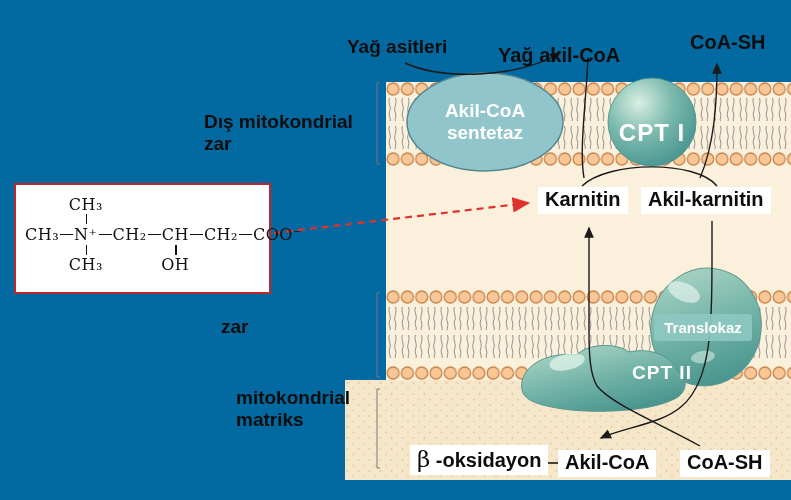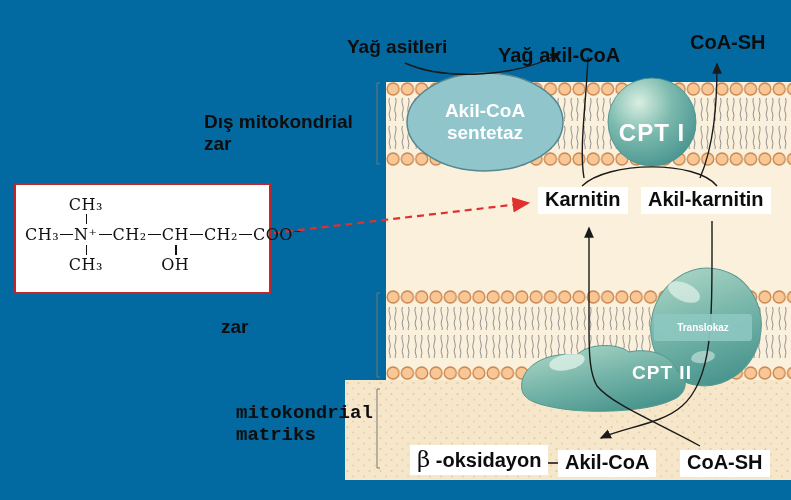--- a/index.html
+++ b/index.html
@@ -15,21 +15,21 @@
   .fs19 { font-size:19px; }
   .fs20 { font-size:20px; }
   .chip { background:#ffffff; padding:1px 7px 3px 7px; }
   .enz  { position:absolute; color:#ffffff; font-weight:bold; text-align:center; white-space:nowrap; }
   .two-line div { line-height:22px; }
 
   .badge {
     position:absolute; left:654px; top:314px; width:98px; height:27px;
     background:rgba(140,199,192,0.92); border-radius:3px;
     display:flex; align-items:center; justify-content:center;
-    color:#ffffff; font-weight:bold; font-size:10px;
+    color:#ffffff; font-weight:bold; font-size:15px;
   }
 
   .beta-label::first-letter {
     font-family:"DejaVu Serif", serif; font-weight:400; font-size:23px;
   }
 
   
   #chem-box {
     position:absolute; left:14px; top:183px; width:253px; height:107px;
     border:2px solid #c2262b; background:#ffffff;
@@ -157,21 +157,21 @@
     <div>zar</div>
   </div>
 
   <div class="lbl fs20 chip" style="left:641px; top:187px;">Akil-karnitin</div>
   <div class="lbl fs20 chip" style="left:538px; top:187px;">Karnitin</div>
 
   <div class="lbl fs19 two-line" style="left:221px; top:316px;">
     <div>zar</div>
   </div>
 
-  <div class="lbl fs19 two-line" style="left:236px; top:402px;font-family:Liberation Mono, monospace;">
+  <div class="lbl fs19 two-line" style="left:236px; top:387px;">
     <div>mitokondrial</div>
     <div>matriks</div>
   </div>
 
   <div class="lbl fs20 chip beta-label" style="left:390px; top:445px;margin-left:20px;">β -oksidayon</div>
   <div class="lbl fs20 chip" style="left:558px; top:450px;">Akil-CoA</div>
   <div class="lbl fs20 chip" style="left:680px; top:450px;">CoA-SH</div>
 
   <div class="enz" style="left:420px; top:100px; width:130px; font-size:19px; line-height:22px;">
     <div>Akil-CoA</div>

